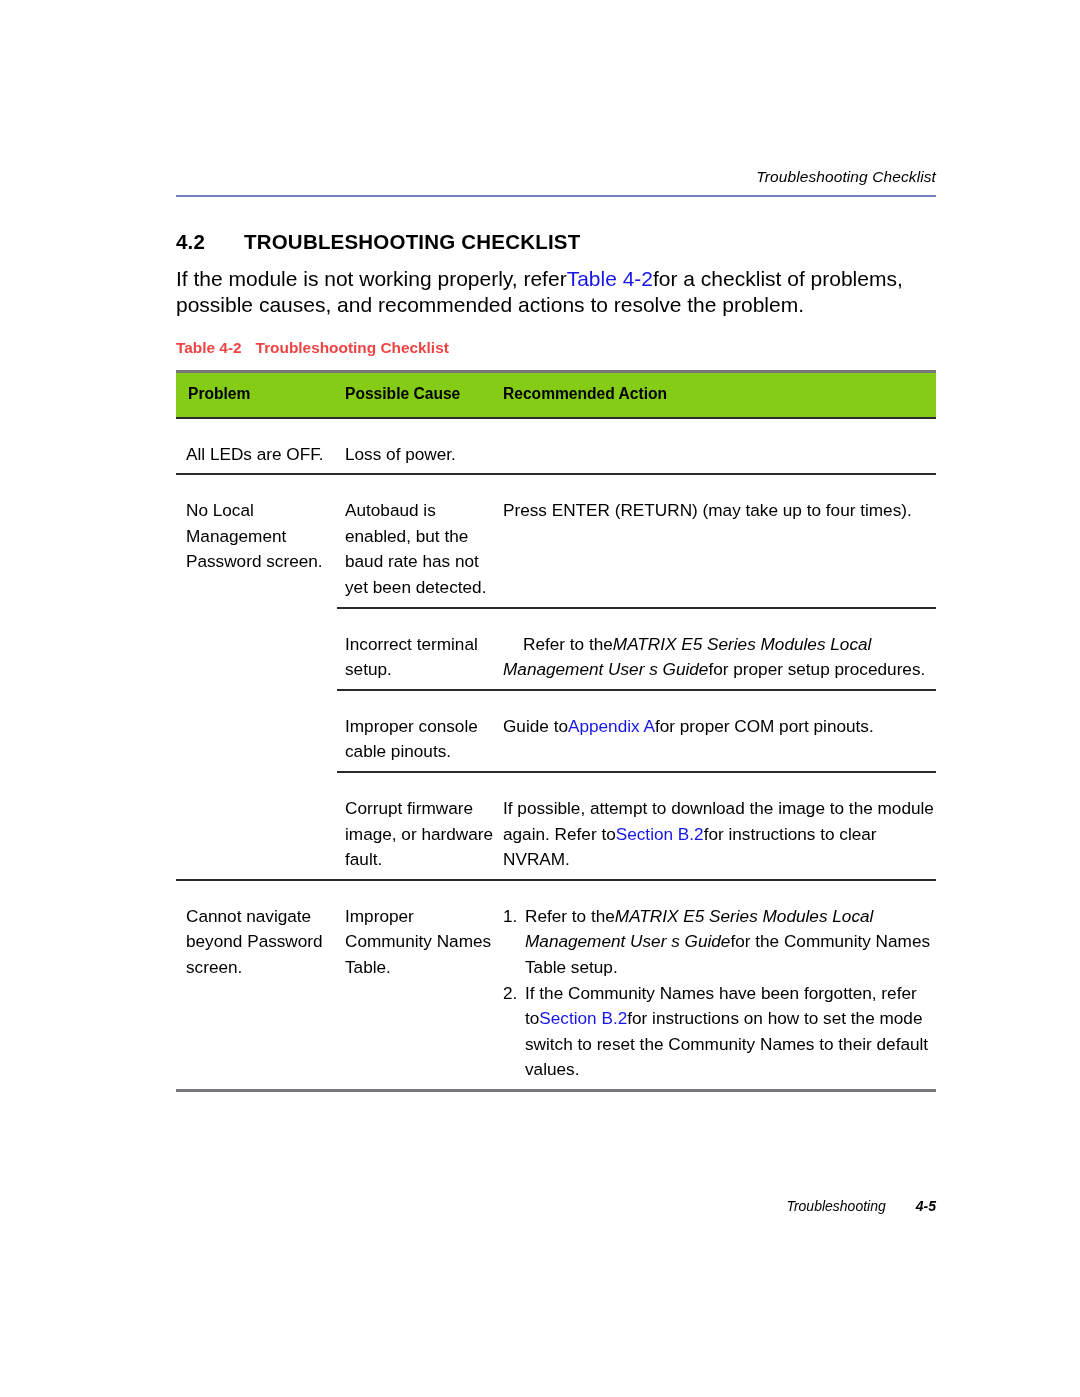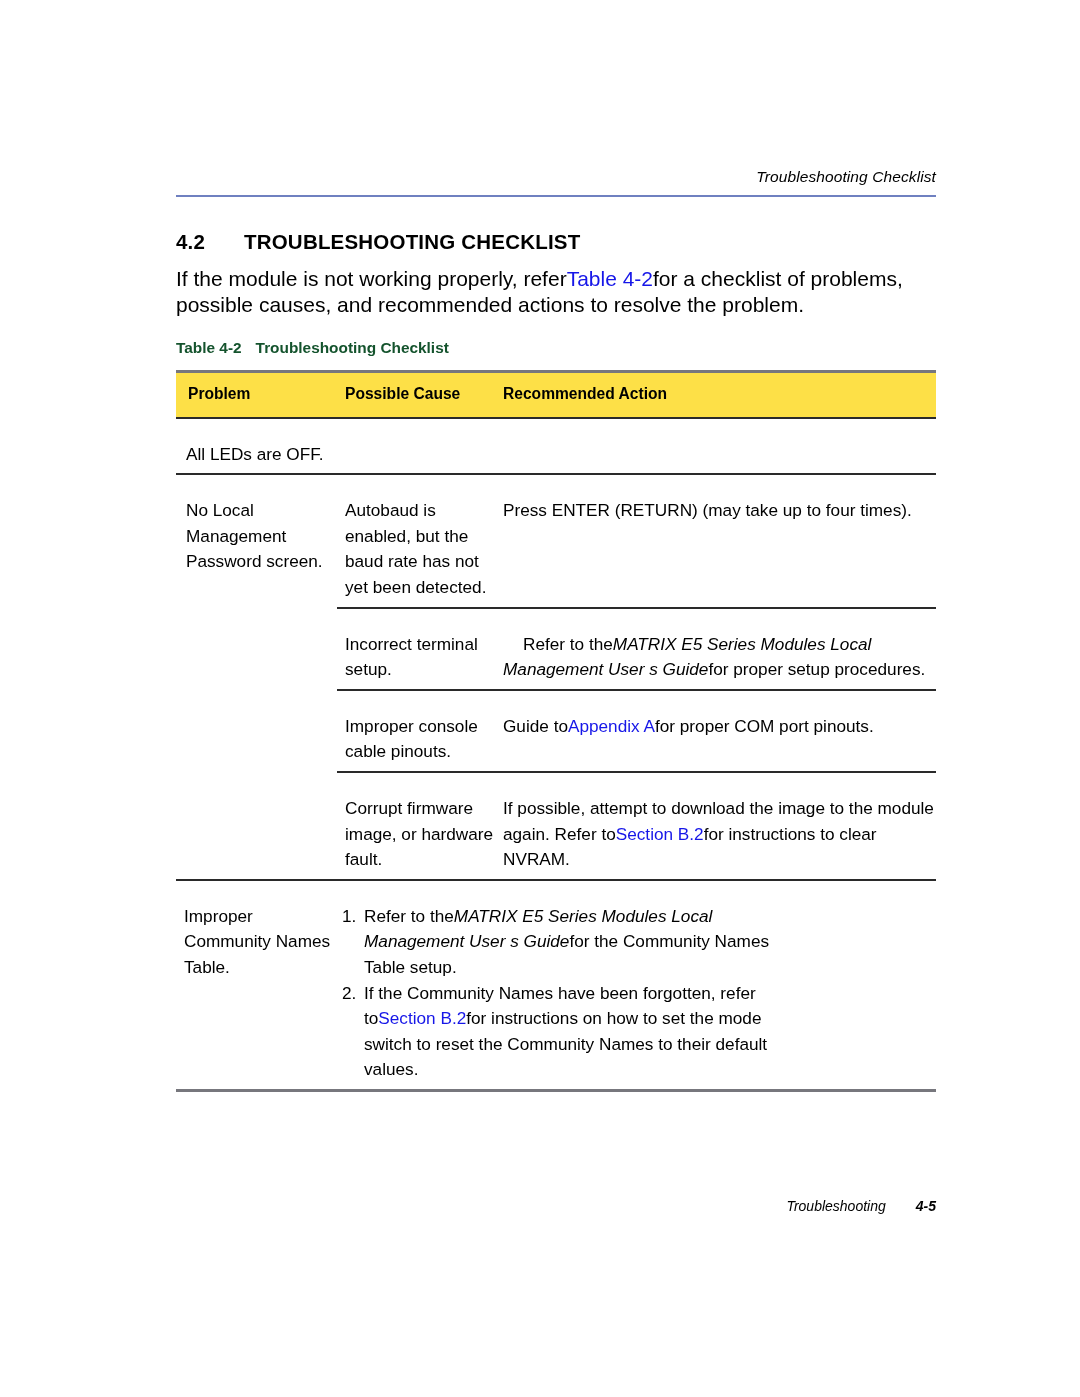--- a/index.html
+++ b/index.html
@@ -75,21 +75,21 @@
     color: #1616e8;
   }
 
   
   .tbl-caption {
     position: absolute;
     left: 176px;
     top: 339px;
     font-weight: bold;
     font-size: 15.4px;
-    color: #14532d;
+    color: #ef4444;
     white-space: nowrap;
   }
   .tbl-caption .cnum { display:inline-block; margin-right: 14px; }
 
   
   .tbl {
     position: absolute;
     left: 176px;
     top: 370px;
     width: 760px;
@@ -107,21 +107,21 @@
     background: #77777d;
   }
   .rule-partial {
     height: 2px;
     background: #2a2a2a;
     margin-left: 161px;
     width: 599px;
   }
 
   .thead {
-    background: #fde047;
+    background: #84cc16;
     display: flex;
     padding: 8px 0 10px 0;
     align-items: flex-end;
   }
   .thead .cell {
     font-weight: bold;
     font-size: 15.6px;
     color: #000;
   }
 
@@ -204,20 +204,21 @@
     <div class="thead">
       <div class="cell c1">Problem</div>
       <div class="cell c2">Possible Cause</div>
       <div class="cell c3">Recommended Action</div>
     </div>
 
     <div class="rule-thin"></div>
 
     <div class="row">
       <div class="cell c1">All LEDs are OFF.</div>
+      <div class="cell c2">Loss of power.</div>
     </div>
 
     <div class="rule-thin"></div>
 
     <div class="row">
       <div class="cell c1">No Local Management Password screen.</div>
       <div class="cell c2">Autobaud is enabled, but the baud rate has not yet been detected.</div>
       <div class="cell c3">Press ENTER (RETURN) (may take up to four times).</div>
     </div>
 
@@ -247,20 +248,21 @@
       <div class="cell c1"></div>
       <div class="cell c2">Corrupt firmware image, or hardware fault.</div>
       <div class="cell c3">
         <span>If possible, attempt to download the image to the module again. Refer to</span><span class="lnk">Section B.2</span><span>for instructions to clear NVRAM.</span>
       </div>
     </div>
 
     <div class="rule-thin"></div>
 
     <div class="row">
+      <div class="cell c1">Cannot navigate beyond Password screen.</div>
       <div class="cell c2">Improper Community Names Table.</div>
       <div class="cell c3">
         <div class="nlist">
           <div class="nitem">
             <span class="nnum">1.</span>
             <span class="ntext"><span>Refer to the</span><em class="bookttl">MATRIX E5 Series Modules Local Management User s Guide</em><span>for the Community Names Table setup.</span></span>
           </div>
           <div class="nitem">
             <span class="nnum">2.</span>
             <span class="ntext"><span>If the Community Names have been forgotten, refer to</span><span class="lnk">Section B.2</span><span>for instructions on how to set the mode switch to reset the Community Names to their default values.</span></span>

